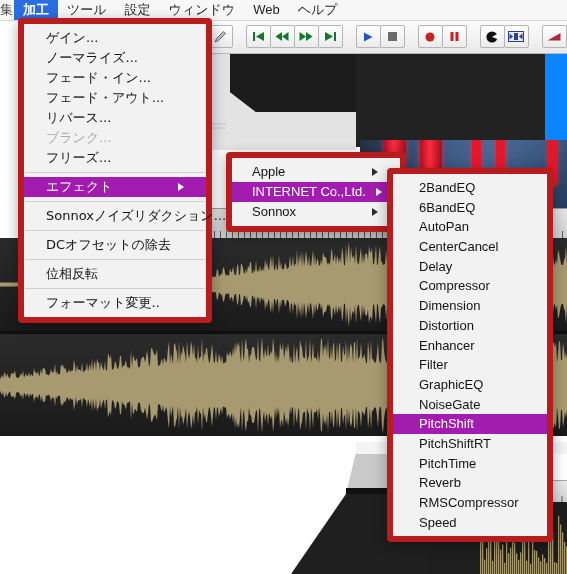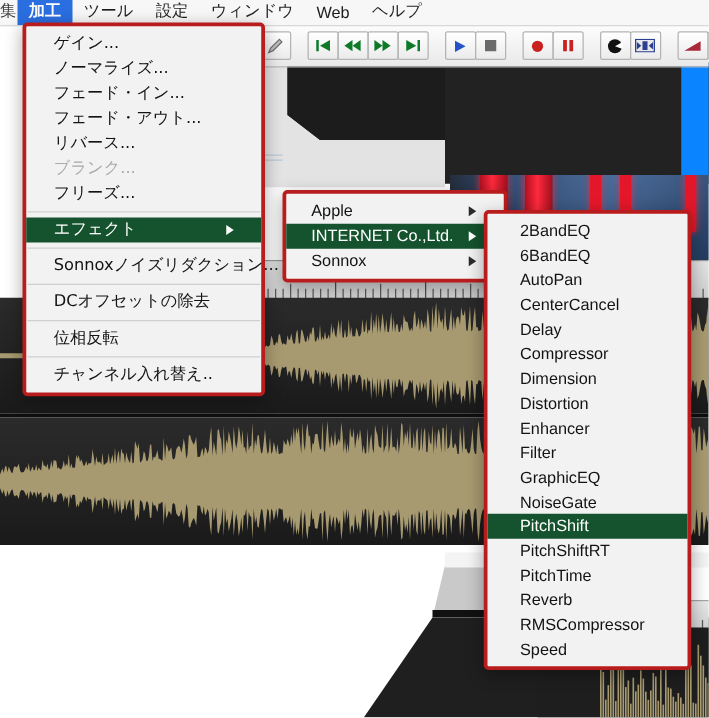--- a/index.html
+++ b/index.html
@@ -80,31 +80,31 @@
   
   .lower-black{position:absolute;left:0;top:436px;width:567px;height:138px;background:#ffffff;}
   .blk-shape{position:absolute;left:196px;top:436px;width:371px;height:138px;}
   .ruler2{position:absolute;left:470px;top:480px;width:97px;height:22px;
      background:linear-gradient(#e9e9e9,#d2d2d2);border-top:1px solid #a5a5a5;}
   .wave3{position:absolute;left:430px;top:502px;width:137px;height:72px;background:#1e1e1e;overflow:hidden;}
 
   
   .menu{
     position:absolute;background:#f2f2f2;
-    border:3px solid #b91c1c;border-radius:4px;
+    border:6px solid #b91c1c;border-radius:4px;
     box-shadow:0 4px 14px rgba(0,0,0,.33);
     padding:4px 0;box-sizing:border-box;
     font-size:13px;color:#131313;
   }
   .mi{
     height:20px;line-height:20px;padding:0 22px 0 22px;white-space:nowrap;
     display:flex;align-items:center;position:relative;
   }
   .mi .txt{flex:1;}
-  .mi.sel{background:#14532d;color:#fff;}
+  .mi.sel{background:#a21caf;color:#fff;}
   .mi.dim{color:#aaaaaa;}
   .mi .arrow{
     width:0;height:0;border-left:6px solid #2b2b2b;
     border-top:4.5px solid transparent;border-bottom:4.5px solid transparent;
     margin-left:10px;
   }
   .mi.sel .arrow{border-left-color:#fff;}
   .msep{height:1px;background:#cfcfcf;margin:4px 1px;}
 
   #menu-process{left:18px;top:18px;width:194px;}
@@ -442,21 +442,21 @@
     <div class="msep"></div>
     <div class="mi jp">
         <span class="txt">DCオフセットの除去</span>
       </div>
     <div class="msep"></div>
     <div class="mi jp">
         <span class="txt">位相反転</span>
       </div>
     <div class="msep"></div>
     <div class="mi jp">
-        <span class="txt">チャンネル入れ替え..</span>
+        <span class="txt">フォーマット変更..</span>
       </div>
   </div>
 
   <div class="menu" id="menu-vendor">
     <div class="mi">
       <span class="txt">Apple</span>
       <span class="arrow"></span>
     </div>
     <div class="mi sel">
       <span class="txt">INTERNET Co.,Ltd.</span>

